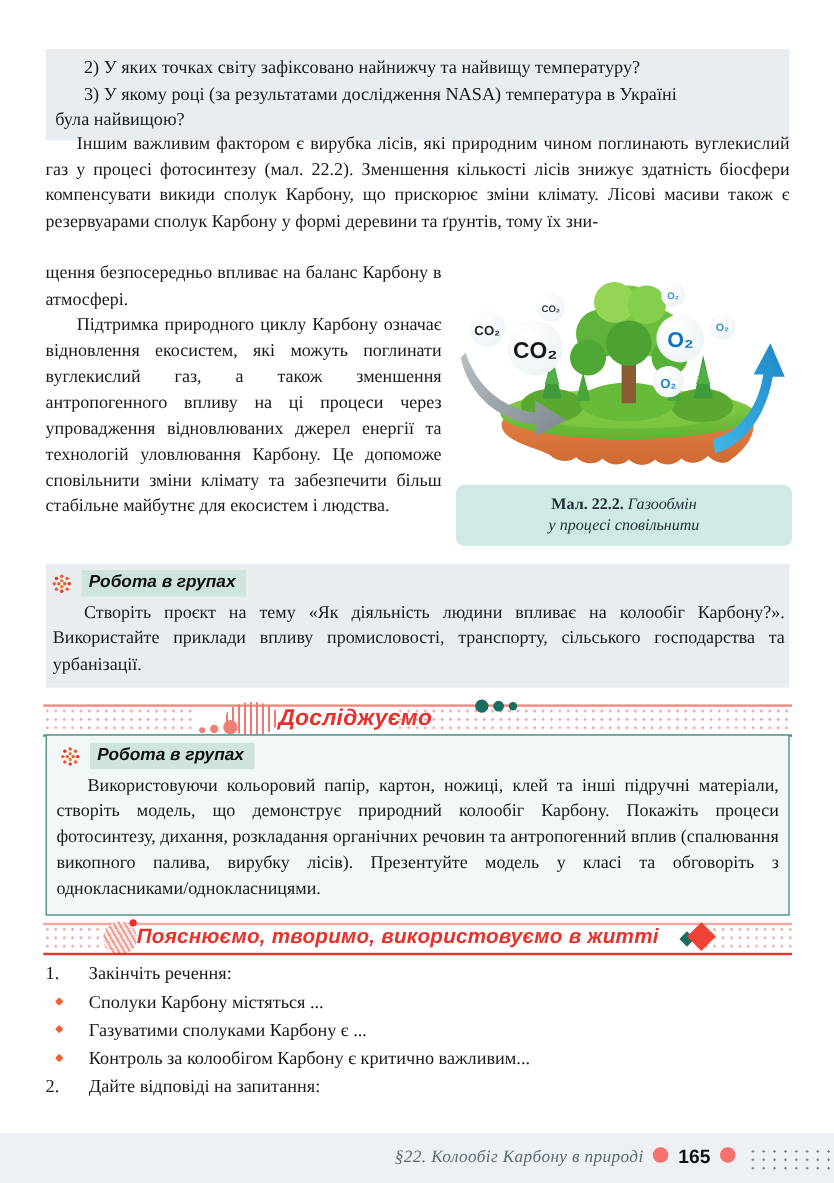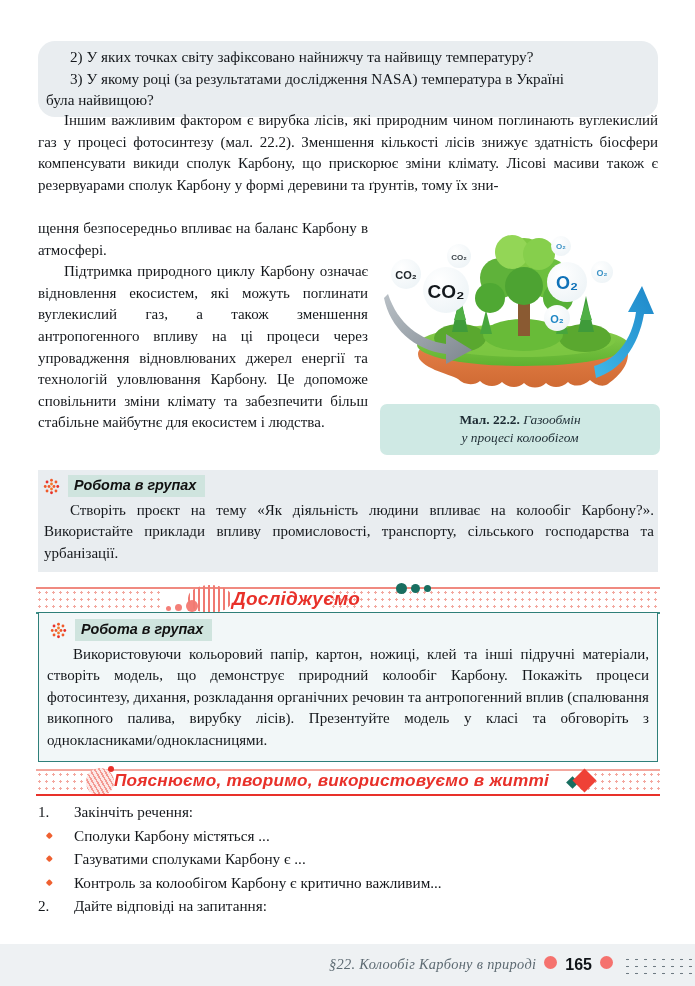--- a/index.html
+++ b/index.html
@@ -34,21 +34,20 @@
   .para.noindent { text-indent: 0; }
 
   
   .question-block {
     position: absolute;
     left: 38px;
     top: 41px;
     width: 620px;
     background: #e9edf0;
     padding: 5px 0 6px 0;
-    border-radius: 17px;
   }
   .question-block .qline {
     font-size: 15.2px;
     line-height: 21.5px;
     text-align: justify;
     margin: 0;
     padding: 0 4px 0 8px;
     text-indent: 24px;
   }
   .question-block .qline.cont { text-indent: 0; }
@@ -460,21 +459,21 @@
         <text x="187" y="61" font-family="Liberation Sans, sans-serif" font-size="18" font-weight="bold" fill="#1072b8" text-anchor="middle">O₂</text>
         <text x="181" y="21" font-family="Liberation Sans, sans-serif" font-size="8" font-weight="bold" fill="#3d93c6" text-anchor="middle">O₂</text>
         <text x="222" y="48" font-family="Liberation Sans, sans-serif" font-size="9" font-weight="bold" fill="#3d93c6" text-anchor="middle">O₂</text>
         <text x="177" y="95" font-family="Liberation Sans, sans-serif" font-size="11" font-weight="bold" fill="#1d86c4" text-anchor="middle">O₂</text>
       </svg>
     </div>
 
     <div class="figure-caption">
       <span class="fignum">Мал. 22.2.</span>
       <span>Газообмін</span><br>
-      <span>у процесі колообігом</span>
+      <span>у процесі сповільнити</span>
     </div>
   </div>
 
   <div class="grp-box-1">
     <div class="grp-label">
       <svg class="dot-circle" viewBox="0 0 20 20">
         <circle cx="10" cy="10" r="9.5" fill="#e9edf0"></circle>
         <circle cx="10" cy="3.4" r="1.5" fill="#f05a2a"></circle>
         <circle cx="14.7" cy="5.3" r="1.5" fill="#f05a2a"></circle>
         <circle cx="16.6" cy="10" r="1.5" fill="#e8312a"></circle>

